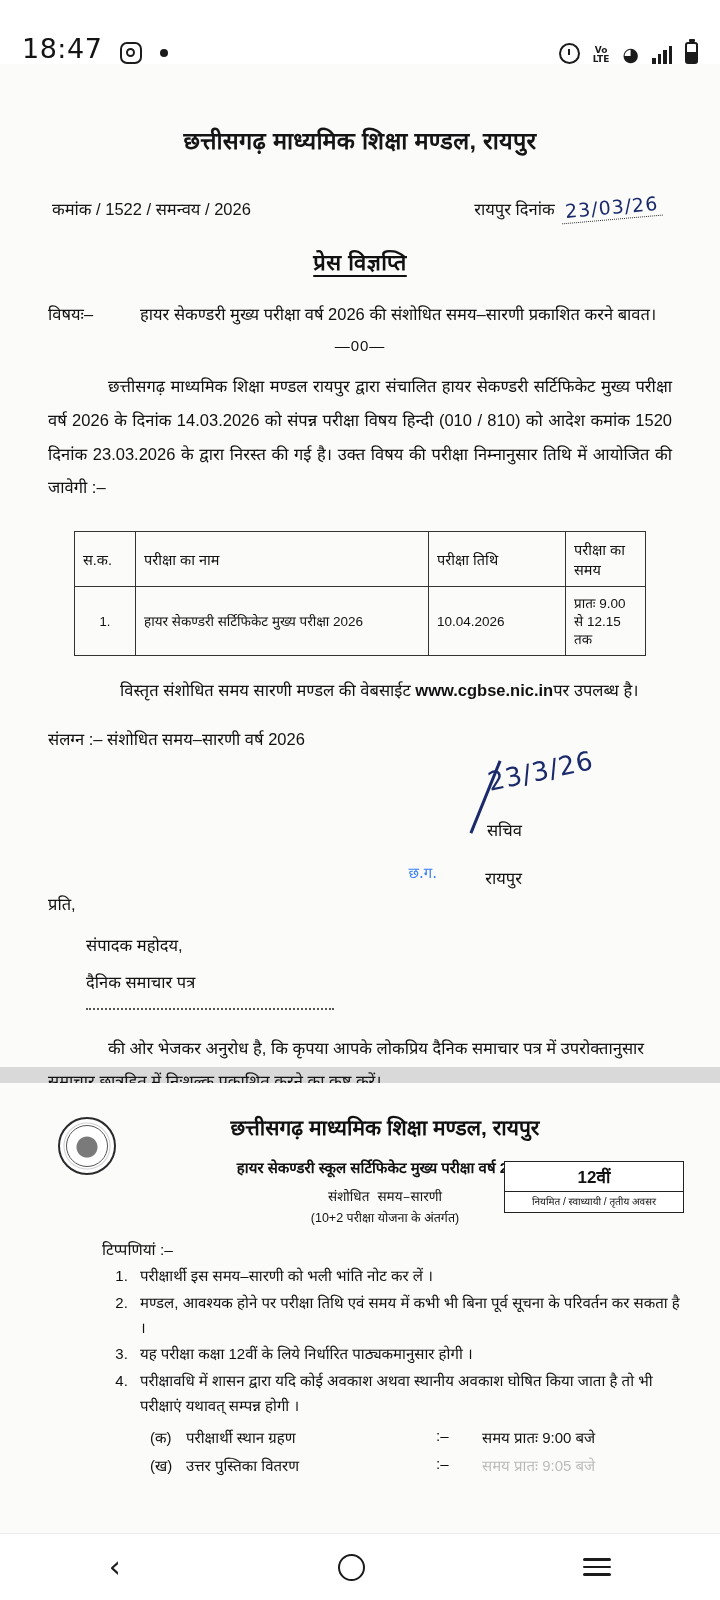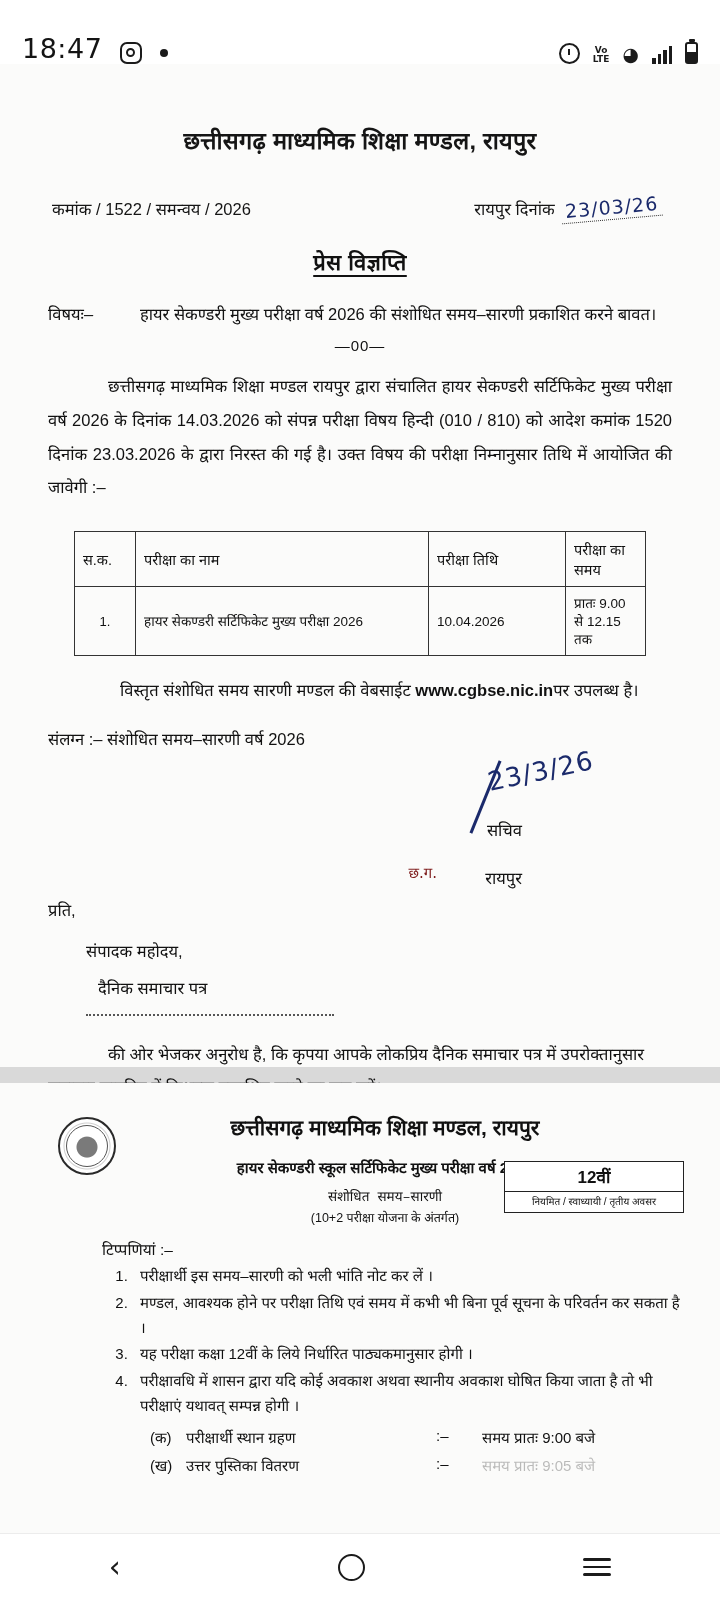--- a/index.html
+++ b/index.html
@@ -286,36 +286,36 @@
     right: 150px;
     top: 110px;
     font-size: 16.5px;
     font-family: Liberation Mono, monospace;
   }
   .sign-initial {
     position: absolute;
     right: 235px;
     top: 106px;
     font-size: 15px;
-    color: #7f1d1d;
+    color: #3b82f6;
     font-family: "DejaVu Sans", sans-serif;
   }
 
   .prati {
-    margin-top: 12px;
+    margin-top: 6px;
     font-size: 16.5px;
   }
   .prati-sub {
     margin-top: 18px;
     margin-left: 38px;
     font-size: 16.5px;
   }
   .prati-sub2 {
     margin-top: 14px;
-    margin-left: 50px;
+    margin-left: 38px;
     font-size: 16.5px;
   }
   .dotted-line {
     margin-top: 14px;
     margin-left: 38px;
     width: 248px;
     border-bottom: 2px dotted #555;
     height: 1px;
   }
   .closing-para {

